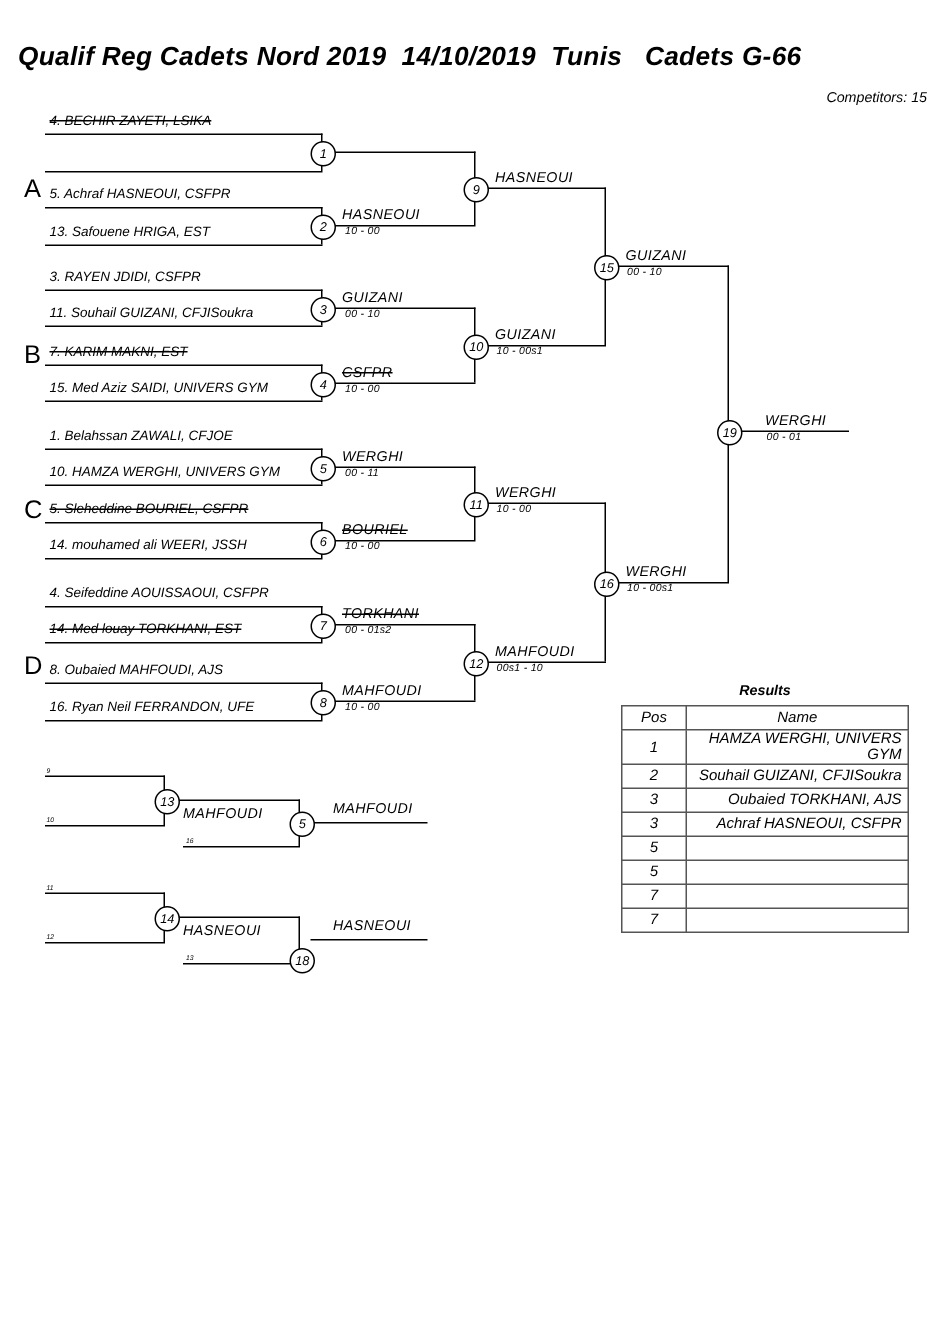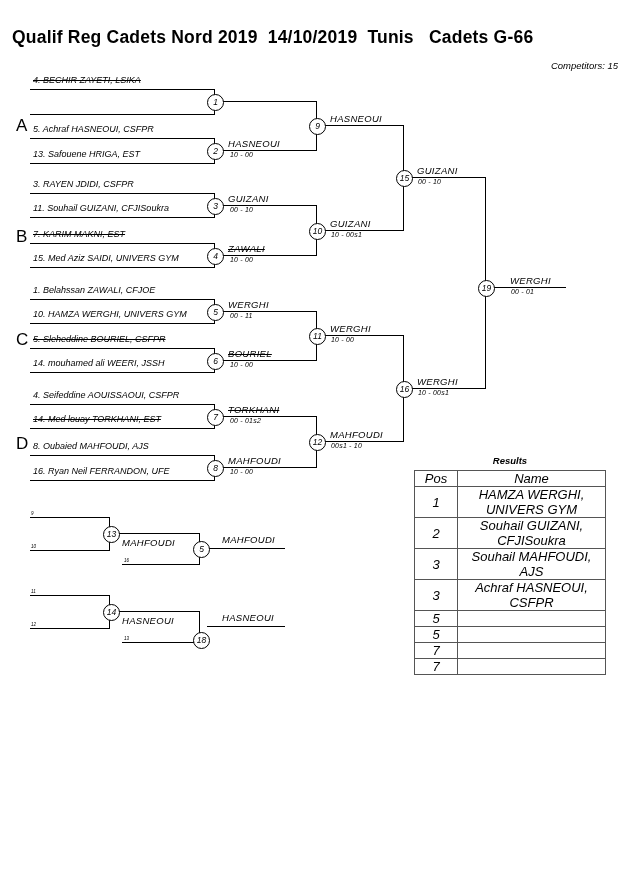--- a/index.html
+++ b/index.html
@@ -1,21 +1,21 @@
 <!DOCTYPE html>
 <html><head>
 <meta charset="utf-8">
 <style>
   html,body{margin:0;padding:0;background:#fff;}
   body{width:630px;height:891px;position:relative;
        font-family:"Liberation Sans","DejaVu Sans",sans-serif;color:#000;
        overflow:hidden;}
   .abs{position:absolute;}
   
-  #title{left:12px;top:27px;font-size:17.5px;font-weight:bold;
+  #title{left:12px;top:27px;font-size:17.5px;font-weight:bold;font-style:italic;
          letter-spacing:.2px;white-space:pre;}
   #competitors{left:0;top:60px;width:618px;text-align:right;font-size:9.5px;
                font-style:italic;}
   
   .hl{position:absolute;height:0;border-top:1.3px solid #000;}
   .vl{position:absolute;width:0;border-left:1.3px solid #000;}
   .node{position:absolute;width:15px;height:15px;border:1.2px solid #000;
         border-radius:50%;background:#fff;font-size:8.5px;line-height:14px;
         text-align:center;font-style:italic;z-index:5;}
   .ath{position:absolute;font-size:9px;font-style:italic;white-space:nowrap;}
@@ -25,25 +25,25 @@
          letter-spacing:.2px;}
   .strike{text-decoration:line-through;}
   .sect{position:absolute;font-size:17px;font-weight:normal;}
   .tiny{position:absolute;font-size:4.5px;font-style:italic;white-space:nowrap;}
   
   #results-wrap{left:414px;top:455px;width:192px;}
   #results-title{text-align:center;font-size:9.5px;font-weight:bold;
                  font-style:italic;margin-bottom:4px;}
   table{border-collapse:collapse;width:192px;border:1.6px solid #000;
         table-layout:fixed;}
-  th,td{border:.8px solid #555;height:15px;font-size:13px;font-style:italic;
+  th,td{border:.8px solid #555;height:15px;font-size:10px;font-style:italic;
         padding:0 4px;}
   th{font-weight:normal;}
   .c-pos{width:34px;text-align:center;}
-  .c-name{text-align:center;}
+  .c-name{text-align:right;}
   th.c-name{text-align:center;}
 </style>
 </head>
 <body>
 
 <div class="abs" id="title">Qualif Reg Cadets Nord 2019  14/10/2019  Tunis   Cadets G-66</div>
 <div class="abs" id="competitors">Competitors: 15</div>
 
 <div class="sect" style="left:16px;top:116px">A</div>
 <div class="sect" style="left:16px;top:227px">B</div>
@@ -101,21 +101,21 @@
 <div class="node" style="left:207px;top:94px">1</div>
 <div class="node" style="left:207px;top:143px">2</div>
 <div class="winner" style="left:228px;top:138px">HASNEOUI</div>
 <div class="score" style="left:230px;top:151px">10 - 00</div>
 
 <div class="node" style="left:207px;top:198px">3</div>
 <div class="winner" style="left:228px;top:193px">GUIZANI</div>
 <div class="score" style="left:230px;top:206px">00 - 10</div>
 
 <div class="node" style="left:207px;top:248px">4</div>
-<div class="winner strike" style="left:228px;top:243px">ZAWALI</div>
+<div class="winner strike" style="left:228px;top:243px">CSFPR</div>
 <div class="score" style="left:230px;top:256px">10 - 00</div>
 
 <div class="node" style="left:207px;top:304px">5</div>
 <div class="winner" style="left:228px;top:299px">WERGHI</div>
 <div class="score" style="left:230px;top:312px">00 - 11</div>
 
 <div class="node" style="left:207px;top:353px">6</div>
 <div class="winner strike" style="left:228px;top:348px">BOURIEL</div>
 <div class="score" style="left:230px;top:361px">10 - 00</div>
 
@@ -221,21 +221,21 @@
         <tr>
           <td class="c-pos">1</td>
           <td class="c-name">HAMZA WERGHI, UNIVERS GYM</td>
         </tr>
         <tr>
           <td class="c-pos">2</td>
           <td class="c-name">Souhail GUIZANI, CFJISoukra</td>
         </tr>
         <tr>
           <td class="c-pos">3</td>
-          <td class="c-name">Souhail MAHFOUDI, AJS</td>
+          <td class="c-name">Oubaied TORKHANI, AJS</td>
         </tr>
         <tr>
           <td class="c-pos">3</td>
           <td class="c-name">Achraf HASNEOUI, CSFPR</td>
         </tr>
         <tr>
           <td class="c-pos">5</td>
           <td class="c-name"></td>
         </tr>
         <tr>

